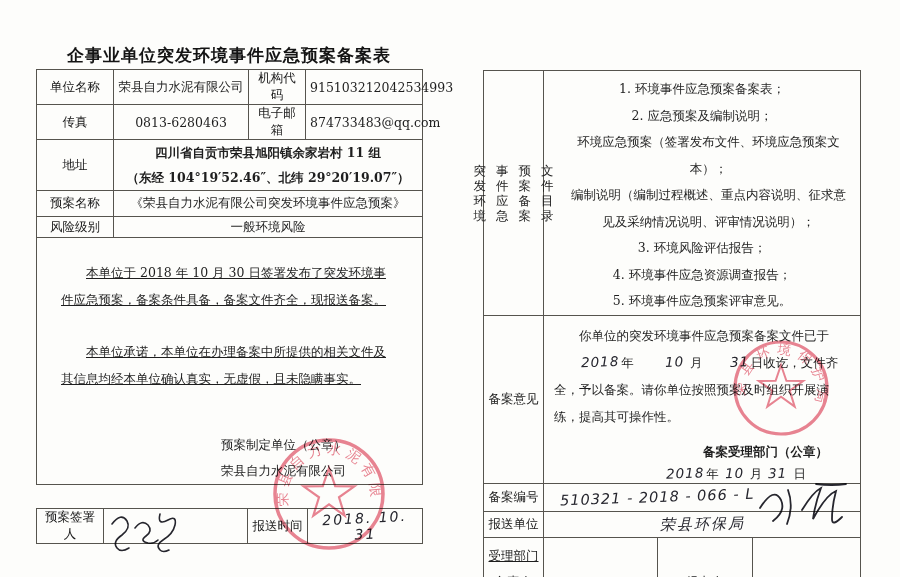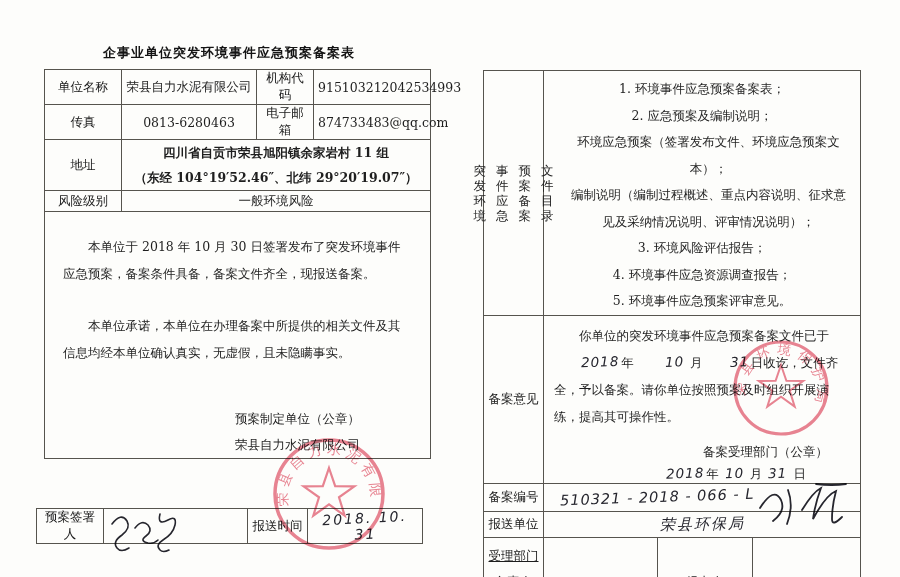--- a/index.html
+++ b/index.html
@@ -17,45 +17,45 @@
   table.t td{
     border:1px solid #56544e;
     font-size:12.5px;
     padding:0 4px;
     vertical-align:middle;
     text-align:center;
     overflow:visible;
   }
   .title{
     position:absolute;left:36px;top:44px;width:386px;
-    text-align:center;font-weight:bold;font-size:13px;letter-spacing:1px;color:#141414;
-  }
-
-  
-  .left-main{position:absolute;left:44px;top:69px;width:386px;}
+    text-align:center;font-weight:bold;font-size:17px;letter-spacing:1px;color:#141414;
+  }
+
+  
+  .left-main{position:absolute;left:36px;top:69px;width:386px;}
   .left-bottom{position:absolute;left:36px;top:508px;width:386px;margin-top:0;}
   td.lab{color:#181818;}
   .addr-cell div{line-height:25px;font-weight:bold;}
-  .decl-cell{text-align:left !important;padding:0 18px !important;vertical-align:top !important;}
+  .decl-cell{text-align:left !important;padding:0 24px !important;vertical-align:top !important;text-decoration:underline;}
   .decl-cell p{margin:0;line-height:27px;text-indent:2em;font-size:12.5px;}
   .decl-cell p.p1{margin-top:21px;}
   .decl-cell p.p2{margin-top:25px;}
   .seal-block{margin-top:40px;text-align:right;padding-right:52px;}
   .seal-block .inner{display:inline-block;text-align:center;line-height:26px;font-size:12.5px;}
 
   
   .right-table{position:absolute;left:483px;top:70px;width:377px;}
   .vlab{display:flex;flex-direction:row;justify-content:center;height:100%;gap:10px;}
   .vlab div{line-height:15px;text-align:center;}
   td.catalog-cell{text-align:right;vertical-align:top !important;padding:5px 8px 0 8px !important;}
   .catalog-cell div{line-height:26.5px;}
   .catalog-cell div.indent{padding-left:13px;}
   td.opinion-cell{text-align:left !important;vertical-align:top !important;padding:2px 10px 0 10px !important;}
   .opinion-cell p{margin:4px 0 0 0;line-height:27px;text-indent:2em;}
-  .acc-caption{text-align:right;margin:14px 22px 0 0;font-size:12.5px;}
+  .acc-caption{text-align:right;margin:14px 22px 0 0;font-size:12.5px;font-weight:bold;}
   .acc-date{text-align:right;margin:4px 44px 0 0;font-size:12.5px;}
   td.hw-cell{text-align:left !important;padding-left:16px !important;}
   .dept-lab div{line-height:26px;text-decoration:underline;}
   td.operator-cell{vertical-align:bottom !important;padding-bottom:10px !important;}
 
   
   .hw{
     font-family:"DejaVu Sans","Liberation Sans",sans-serif;
     font-style:italic;
     color:#26262e;
@@ -97,20 +97,24 @@
       <td>0813-6280463</td>
       <td class="lab">电子邮箱</td>
       <td>874733483@qq.com</td>
     </tr>
     <tr style="height:51px">
       <td class="lab">地址</td>
       <td colspan="3" class="addr-cell">
         <div>四川省自贡市荣县旭阳镇余家岩村 11 组</div>
         <div>（东经 104°19′52.46″、北纬 29°20′19.07″）</div>
       </td>
+    </tr>
+    <tr style="height:26px">
+      <td class="lab">预案名称</td>
+      <td colspan="3">《荣县自力水泥有限公司突发环境事件应急预案》</td>
     </tr>
     <tr style="height:21px">
       <td class="lab">风险级别</td>
       <td colspan="3">一般环境风险</td>
     </tr>
     <tr style="height:221px">
       <td colspan="4" class="decl-cell">
         <p class="p1">本单位于 2018 年 10 月 30 日签署发布了突发环境事件应急预案，备案条件具备，备案文件齐全，现报送备案。</p>
         <p class="p2">本单位承诺，本单位在办理备案中所提供的相关文件及其信息均经本单位确认真实，无虚假，且未隐瞒事实。</p>
         <div class="seal-block">

